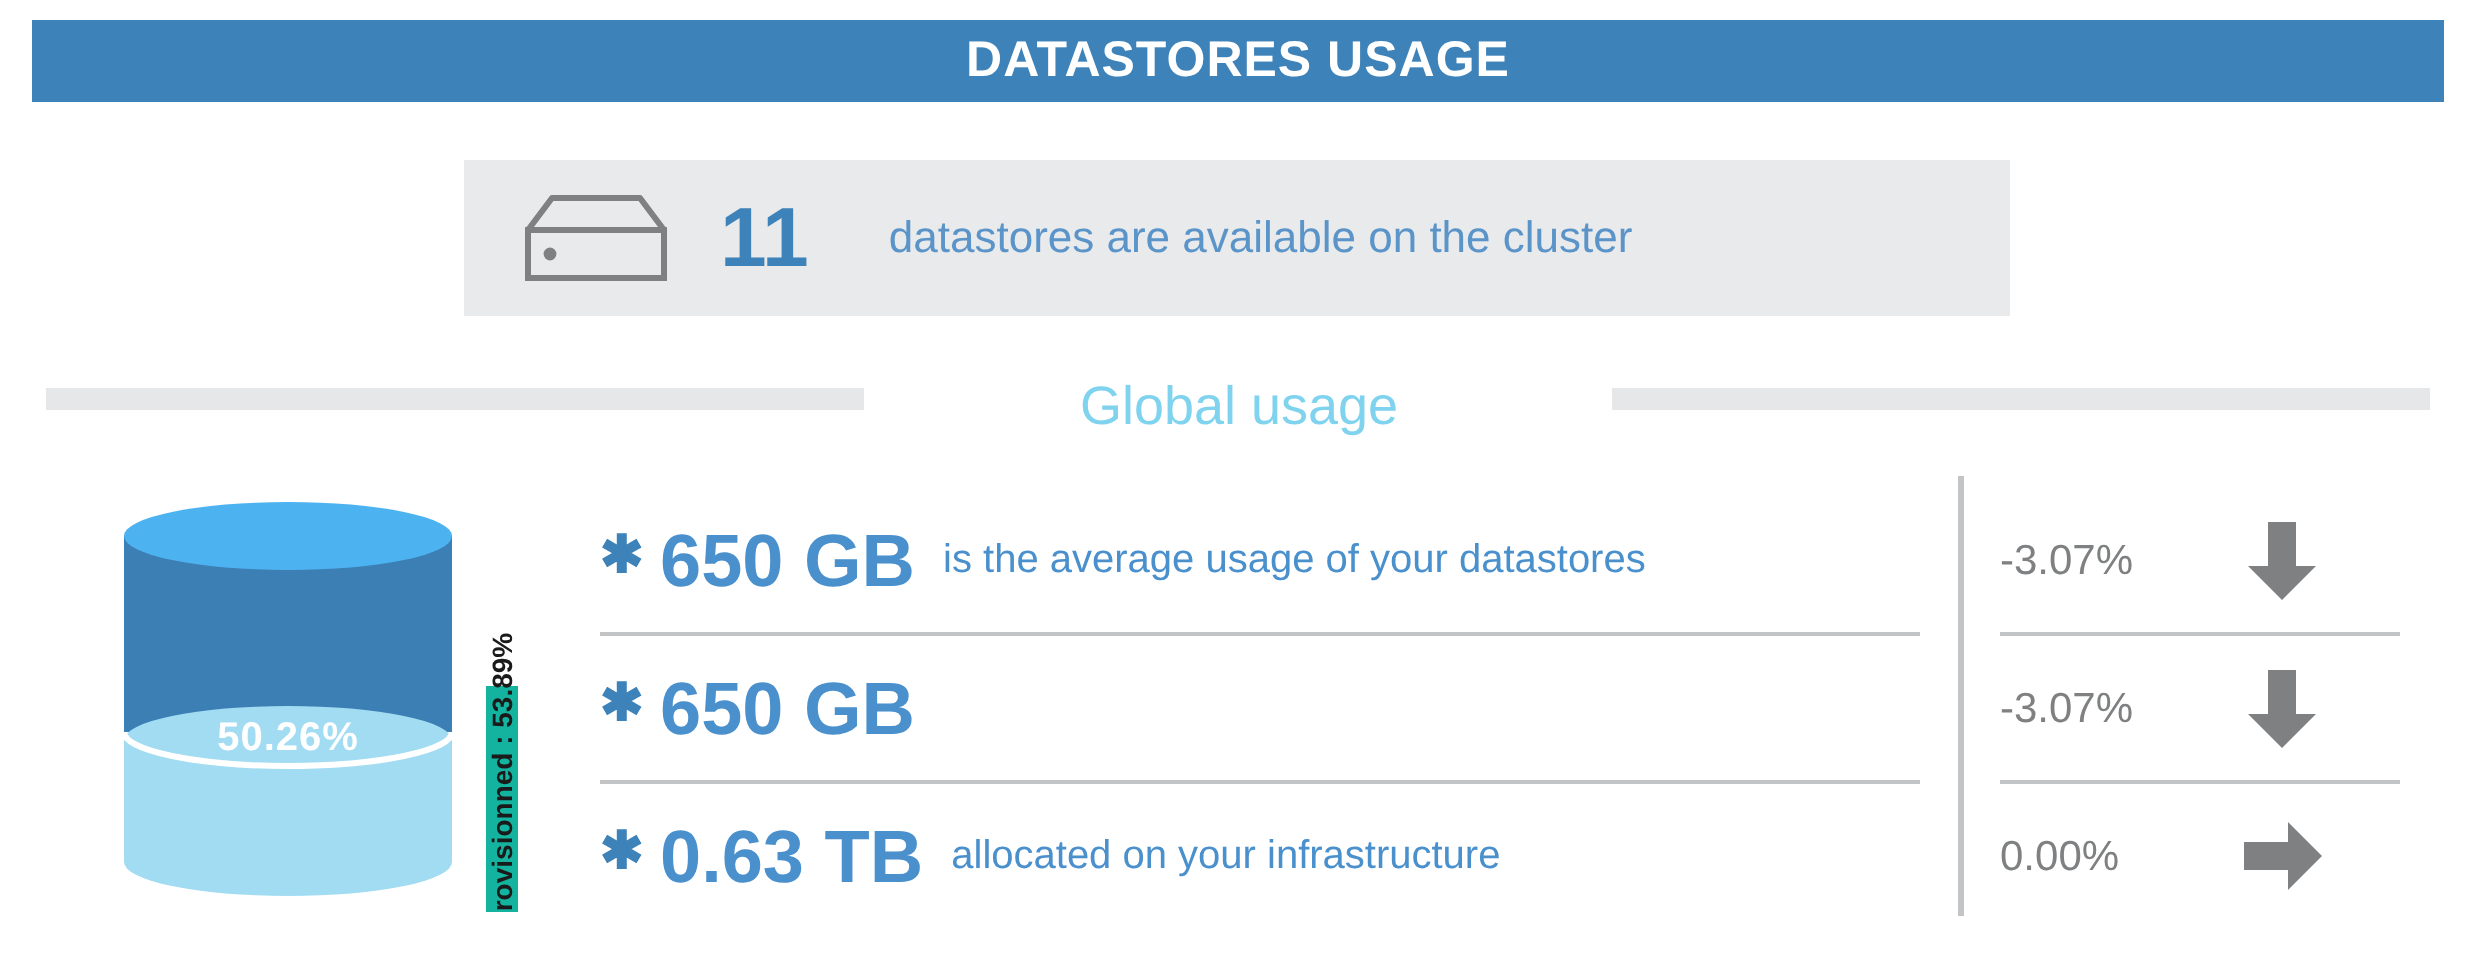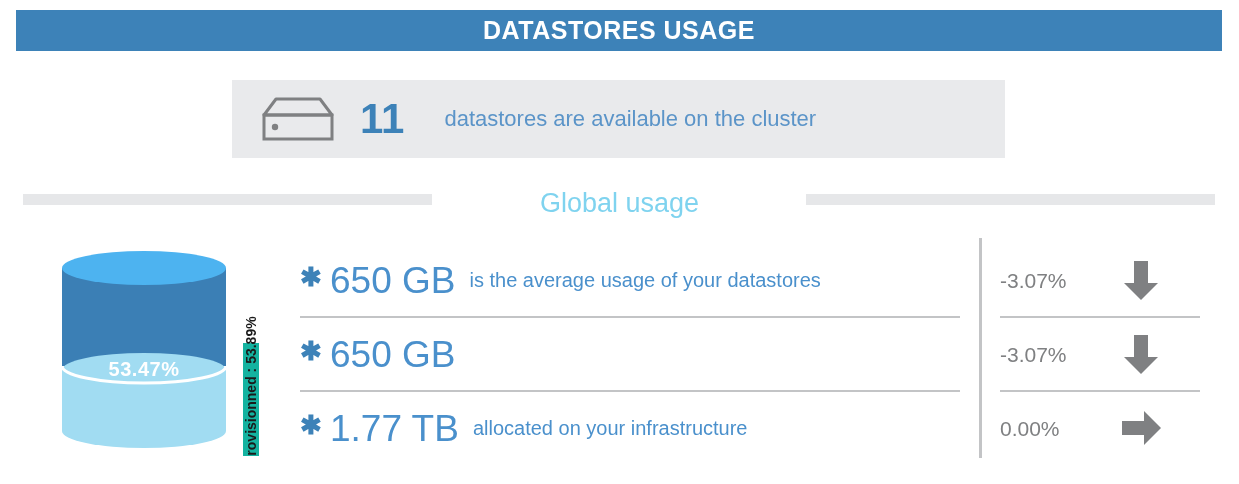--- a/index.html
+++ b/index.html
@@ -68,21 +68,21 @@
   .stat-row{
     position:relative;height:72px;
     display:flex;align-items:center;
   }
   .stat-row + .stat-row{border-top:2px solid #c3c4c6;}
   .bullet{
     color:#3d82b8;font-size:26px;font-weight:bold;width:30px;flex:none;
     line-height:1;margin-top:-6px;
   }
   .stat-value{
-    color:#4a90cc;font-size:37px;font-weight:normal;line-height:1;
+    color:#4a90cc;font-size:37px;font-weight:bold;line-height:1;
     white-space:nowrap;
   }
   .stat-desc{
     color:#4a90cc;font-size:20px;margin-left:14px;line-height:1;
     white-space:nowrap;
   }
   
   .divider-v{
     position:absolute;left:979px;top:238px;width:3px;height:220px;
     background:#c3c4c6;
@@ -128,21 +128,21 @@
   <svg viewBox="0 0 172 205" width="172" height="205" aria-hidden="true">
 
     <path d="M4 20 L4 118 L168 118 L168 20 Z" fill="#3b7fb5"></path>
     <ellipse cx="86" cy="20" rx="82" ry="17" fill="#4db3f0"></ellipse>
 
     <path d="M4 122 L4 183 A82 17 0 0 0 168 183 L168 122 Z" fill="#a1dcf2"></path>
     <ellipse cx="86" cy="122" rx="82" ry="17" fill="#a1dcf2"></ellipse>
 
     <path d="M4 118 A82 17 0 0 0 168 118" fill="none" stroke="#ffffff" stroke-width="3"></path>
   </svg>
-  <div class="gauge-label">53.47%</div>
+  <div class="gauge-label">50.26%</div>
 </div>
 
 <div class="prov-wrap">
   <div class="prov-bar"></div>
   <div class="prov-text">rovisionned : 53.89%</div>
 </div>
 
 <div class="stats">
 
   <div class="stat-row">
@@ -151,21 +151,21 @@
     <span class="stat-desc">is the average usage of your datastores</span>
   </div>
 
   <div class="stat-row">
     <span class="bullet">✱</span>
     <span class="stat-value">650 GB</span>
   </div>
 
   <div class="stat-row">
     <span class="bullet">✱</span>
-    <span class="stat-value">1.77 TB</span>
+    <span class="stat-value">0.63 TB</span>
     <span class="stat-desc">allocated on your infrastructure</span>
   </div>
 
 </div>
 
 <div class="divider-v"></div>
 
 <div class="trends">
 
   <div class="trend-row">

